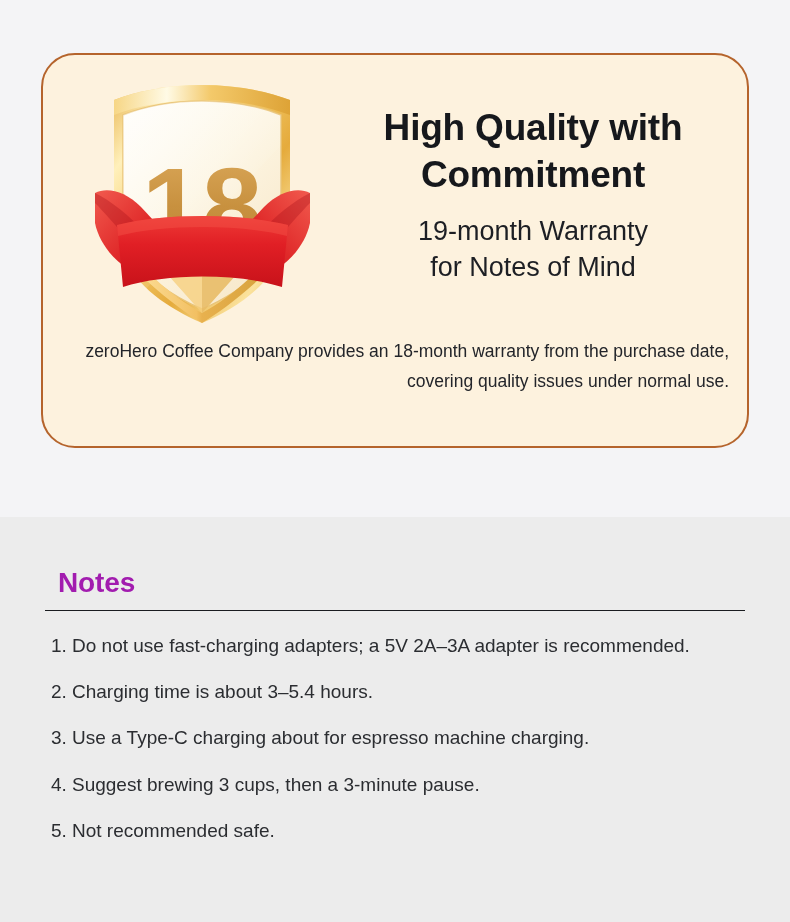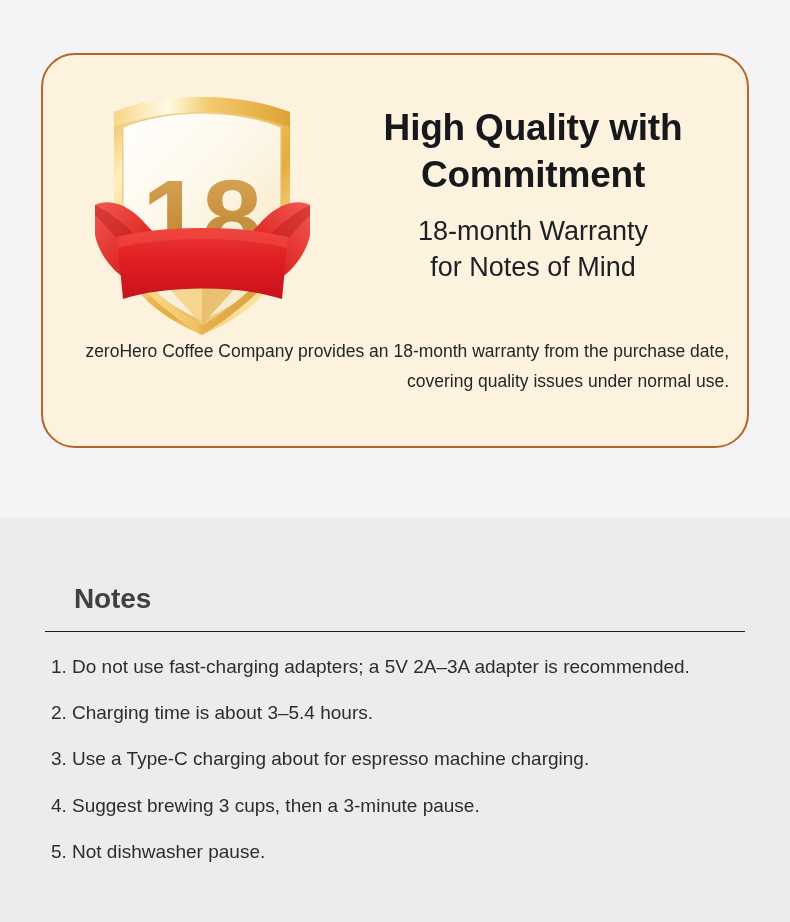--- a/index.html
+++ b/index.html
@@ -37,21 +37,21 @@
 
   .card-top-row {
     position: relative;
     height: 262px;
   }
 
   
   .badge {
     position: absolute;
     left: 42px;
-    top: 32px;
+    top: 20px;
     width: 235px;
     height: 250px;
   }
   .badge svg {
     display: block;
     width: 235px;
     height: 250px;
   }
 
   
@@ -98,24 +98,24 @@
     background: #ececec;
     box-sizing: border-box;
   }
   .notes-inner {
     position: absolute;
     left: 45px;
     top: 50px;
     width: 700px;
   }
   .notes-title {
-    margin: 16px;
+    margin: 0;
     font-size: 28px;
     font-weight: 700;
-    color: #404040;
+    color: #a21caf;
     padding-left: 13px;
     letter-spacing: -0.1px;
   }
   .notes-rule {
     margin-top: 11px;
     width: 700px;
     height: 0;
     border-top: 1.6px solid #1a1c20;
   }
   .notes-list {
@@ -233,21 +233,21 @@
           <path d="M32 150 C 78 138, 157 138, 203 150 L 202 161 C 156 149, 79 149, 33 161 Z" fill="#f4554a" opacity="0.45"></path>
         </svg>
       </div>
 
       <div class="headline-block">
         <div class="headline">
           <span>High Quality with</span><br>
           <span>Commitment</span>
         </div>
         <div class="subheadline">
-          <span>18-month Warranty</span><br>
+          <span>19-month Warranty</span><br>
           <span>for Notes of Mind</span>
         </div>
       </div>
     </div>
 
     <div class="card-body-text">zeroHero Coffee Company provides an 18-month warranty from the purchase date, covering quality issues under normal use.</div>
   </div>
 </div>
 
 <div class="notes-section">
@@ -266,17 +266,17 @@
       <li>
         <span class="note-num">3.</span>
         <span>Use a Type-C charging about for espresso machine charging.</span>
       </li>
       <li>
         <span class="note-num">4.</span>
         <span>Suggest brewing 3 cups, then a 3-minute pause.</span>
       </li>
       <li>
         <span class="note-num">5.</span>
-        <span>Not dishwasher pause.</span>
+        <span>Not recommended safe.</span>
       </li>
     </ol>
   </div>
 </div>
 
 </body></html>

